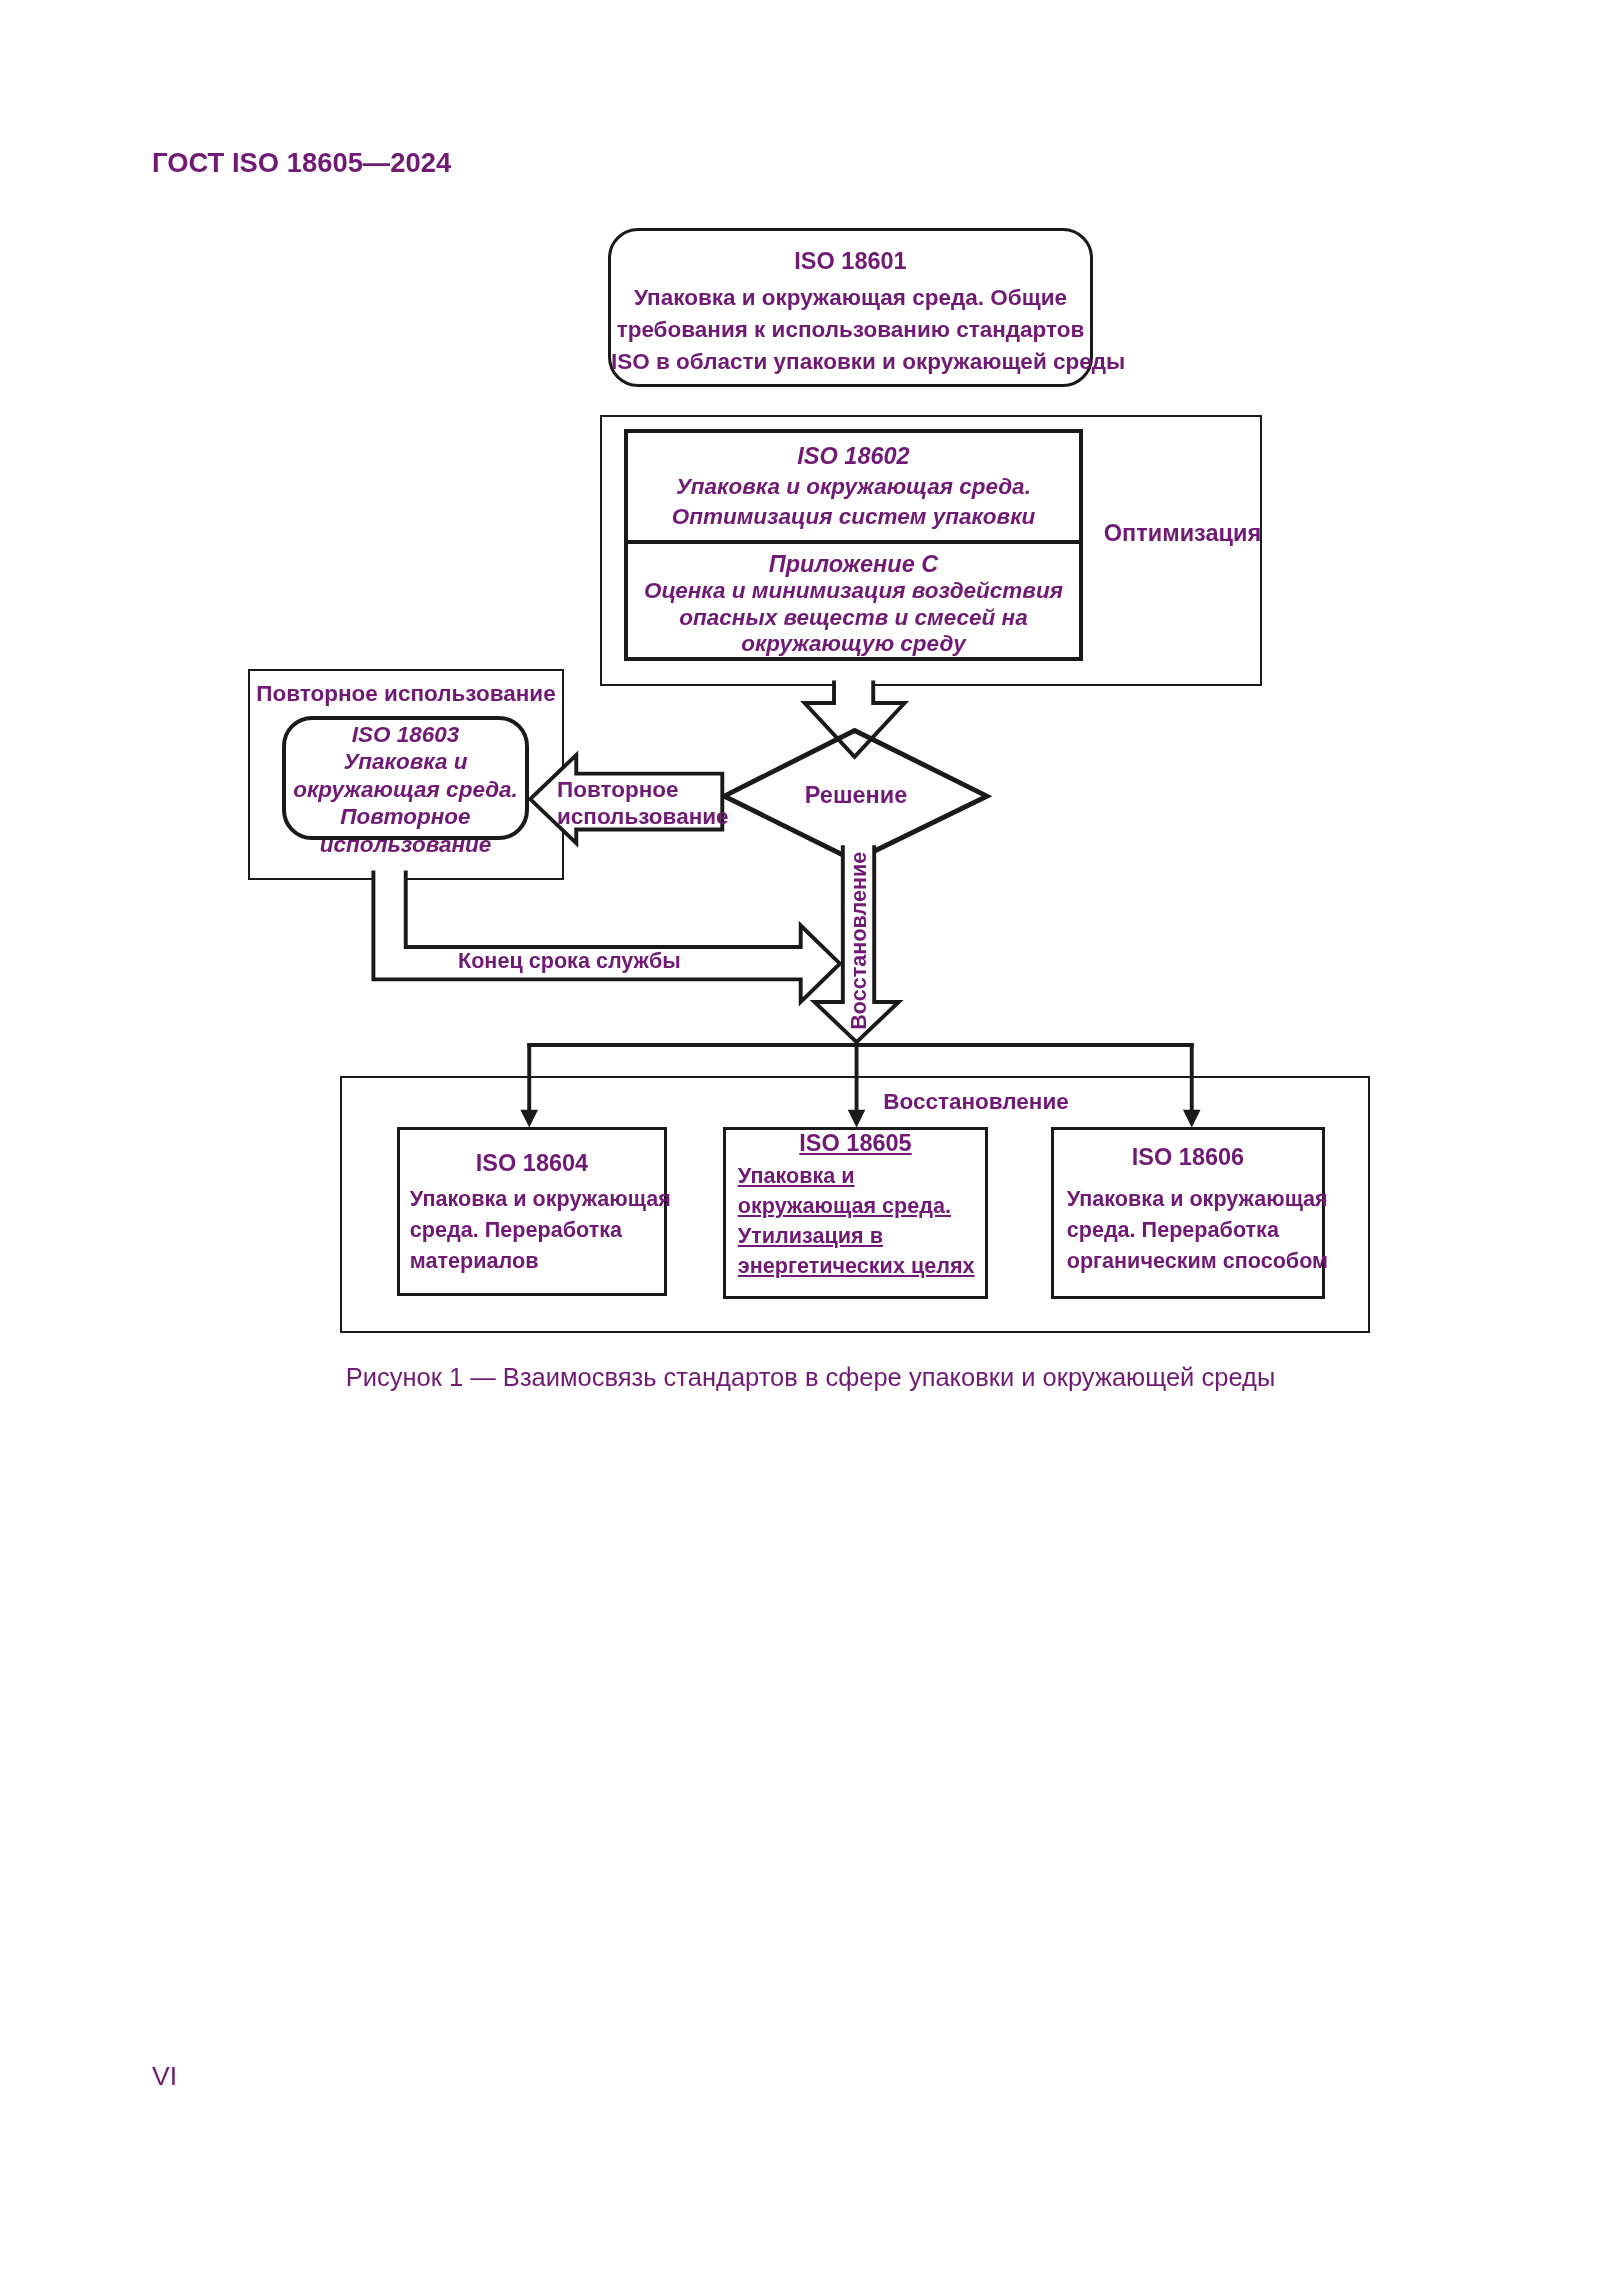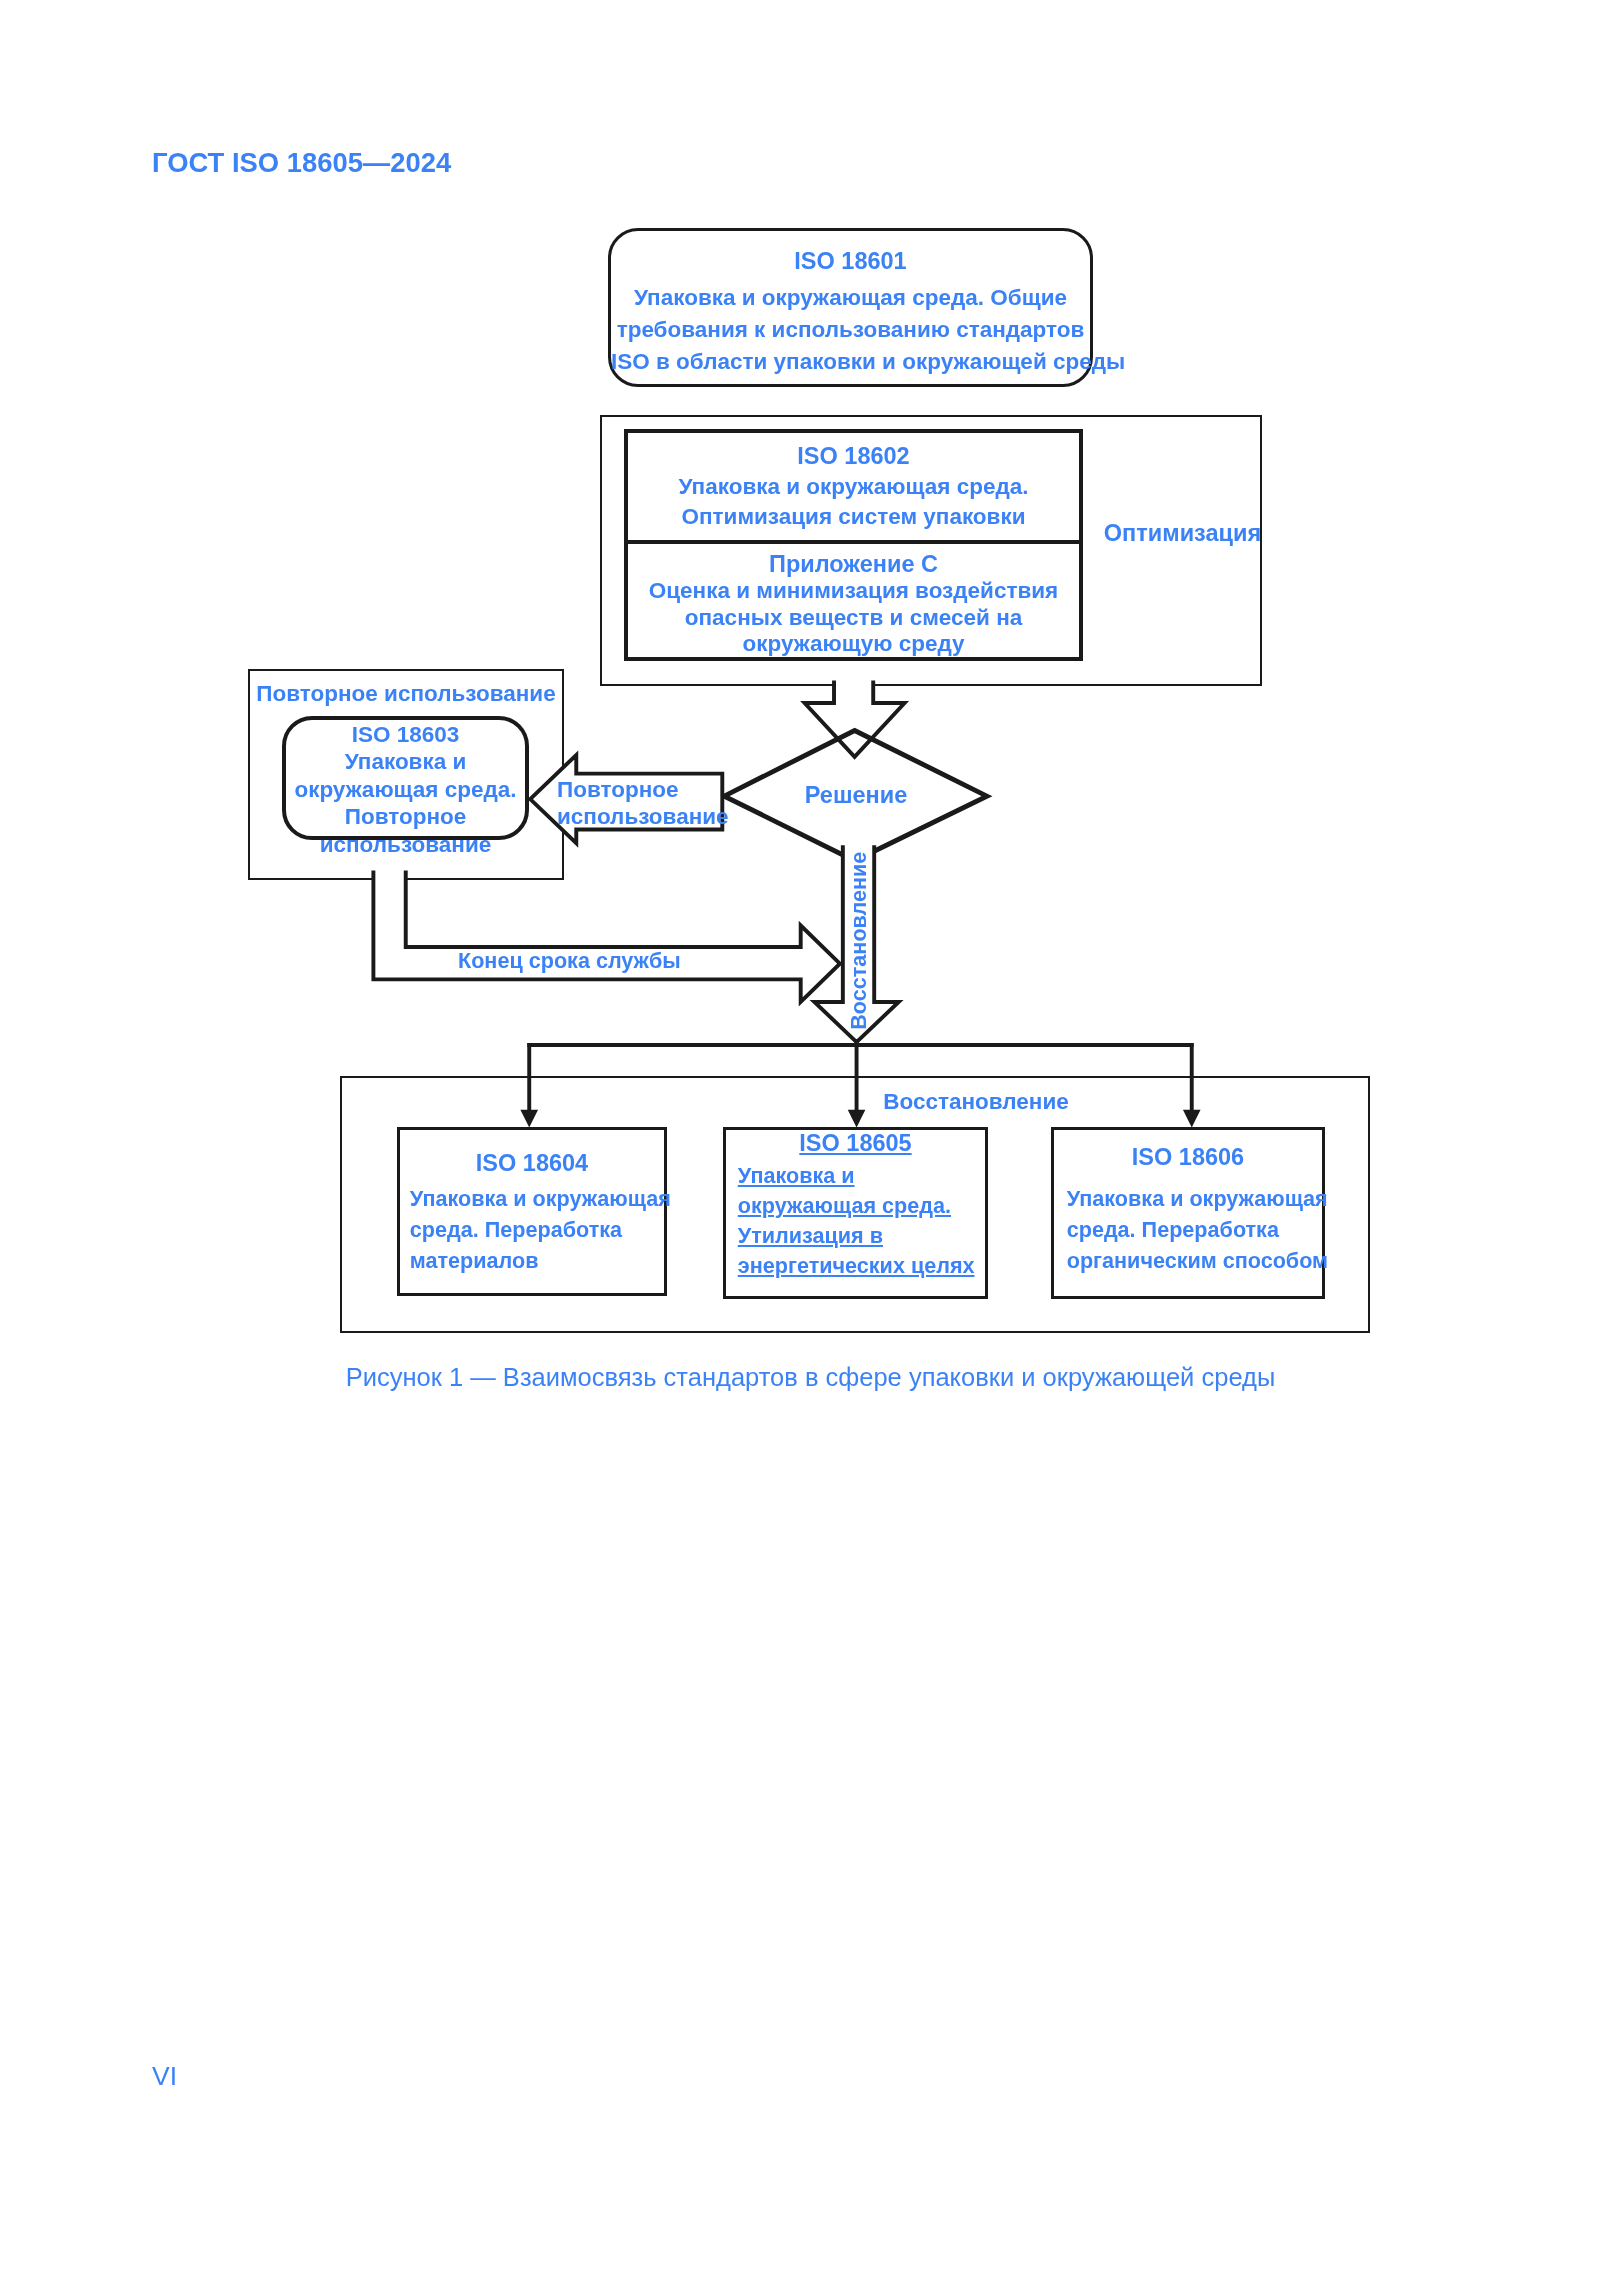--- a/index.html
+++ b/index.html
@@ -1,28 +1,28 @@
 <!DOCTYPE html>
 <html lang="ru"><head>
 <meta charset="utf-8">
 <style>
   html,body{margin:0;padding:0;background:#e8e8e8;}
   .page{
     position:relative;
     width:1621px;height:2293px;
     background:#ffffff;
     font-family:"Liberation Sans", sans-serif;
-    color:#3b82f6;
+    color:#701a75;
     overflow:hidden;
     margin:0 auto;
   }
   .abs{position:absolute;}
   .bx{position:absolute;box-sizing:border-box;border:3.9px solid #1a1a1a;z-index:1;background:transparent;}
   .grp{border-width:2.9px;}
-  .heavy{border-width:4.9px;}
+  .heavy{border-width:4.9px;font-style:italic;}
   .bt{font-weight:bold;text-align:center;white-space:nowrap;}
   .ln{font-weight:bold;white-space:nowrap;}
   .ctr .ln{text-align:center;}
   .header{left:152px;top:147px;font-size:27.4px;font-weight:bold;z-index:1;}
   .footer{left:152px;top:2061px;font-size:26.5px;z-index:1;}
   .caption{left:198px;top:1363px;width:1225px;text-align:center;font-size:25.5px;z-index:1;}
 
   #iso18601{left:608px;top:228px;width:485px;height:159px;padding-top:16.7px;font-size:22.5px;border-radius:30px;}
   #iso18601 .bt{font-size:23.5px;margin-bottom:6.9px;}
   #iso18601 .ln{line-height:32px;}

